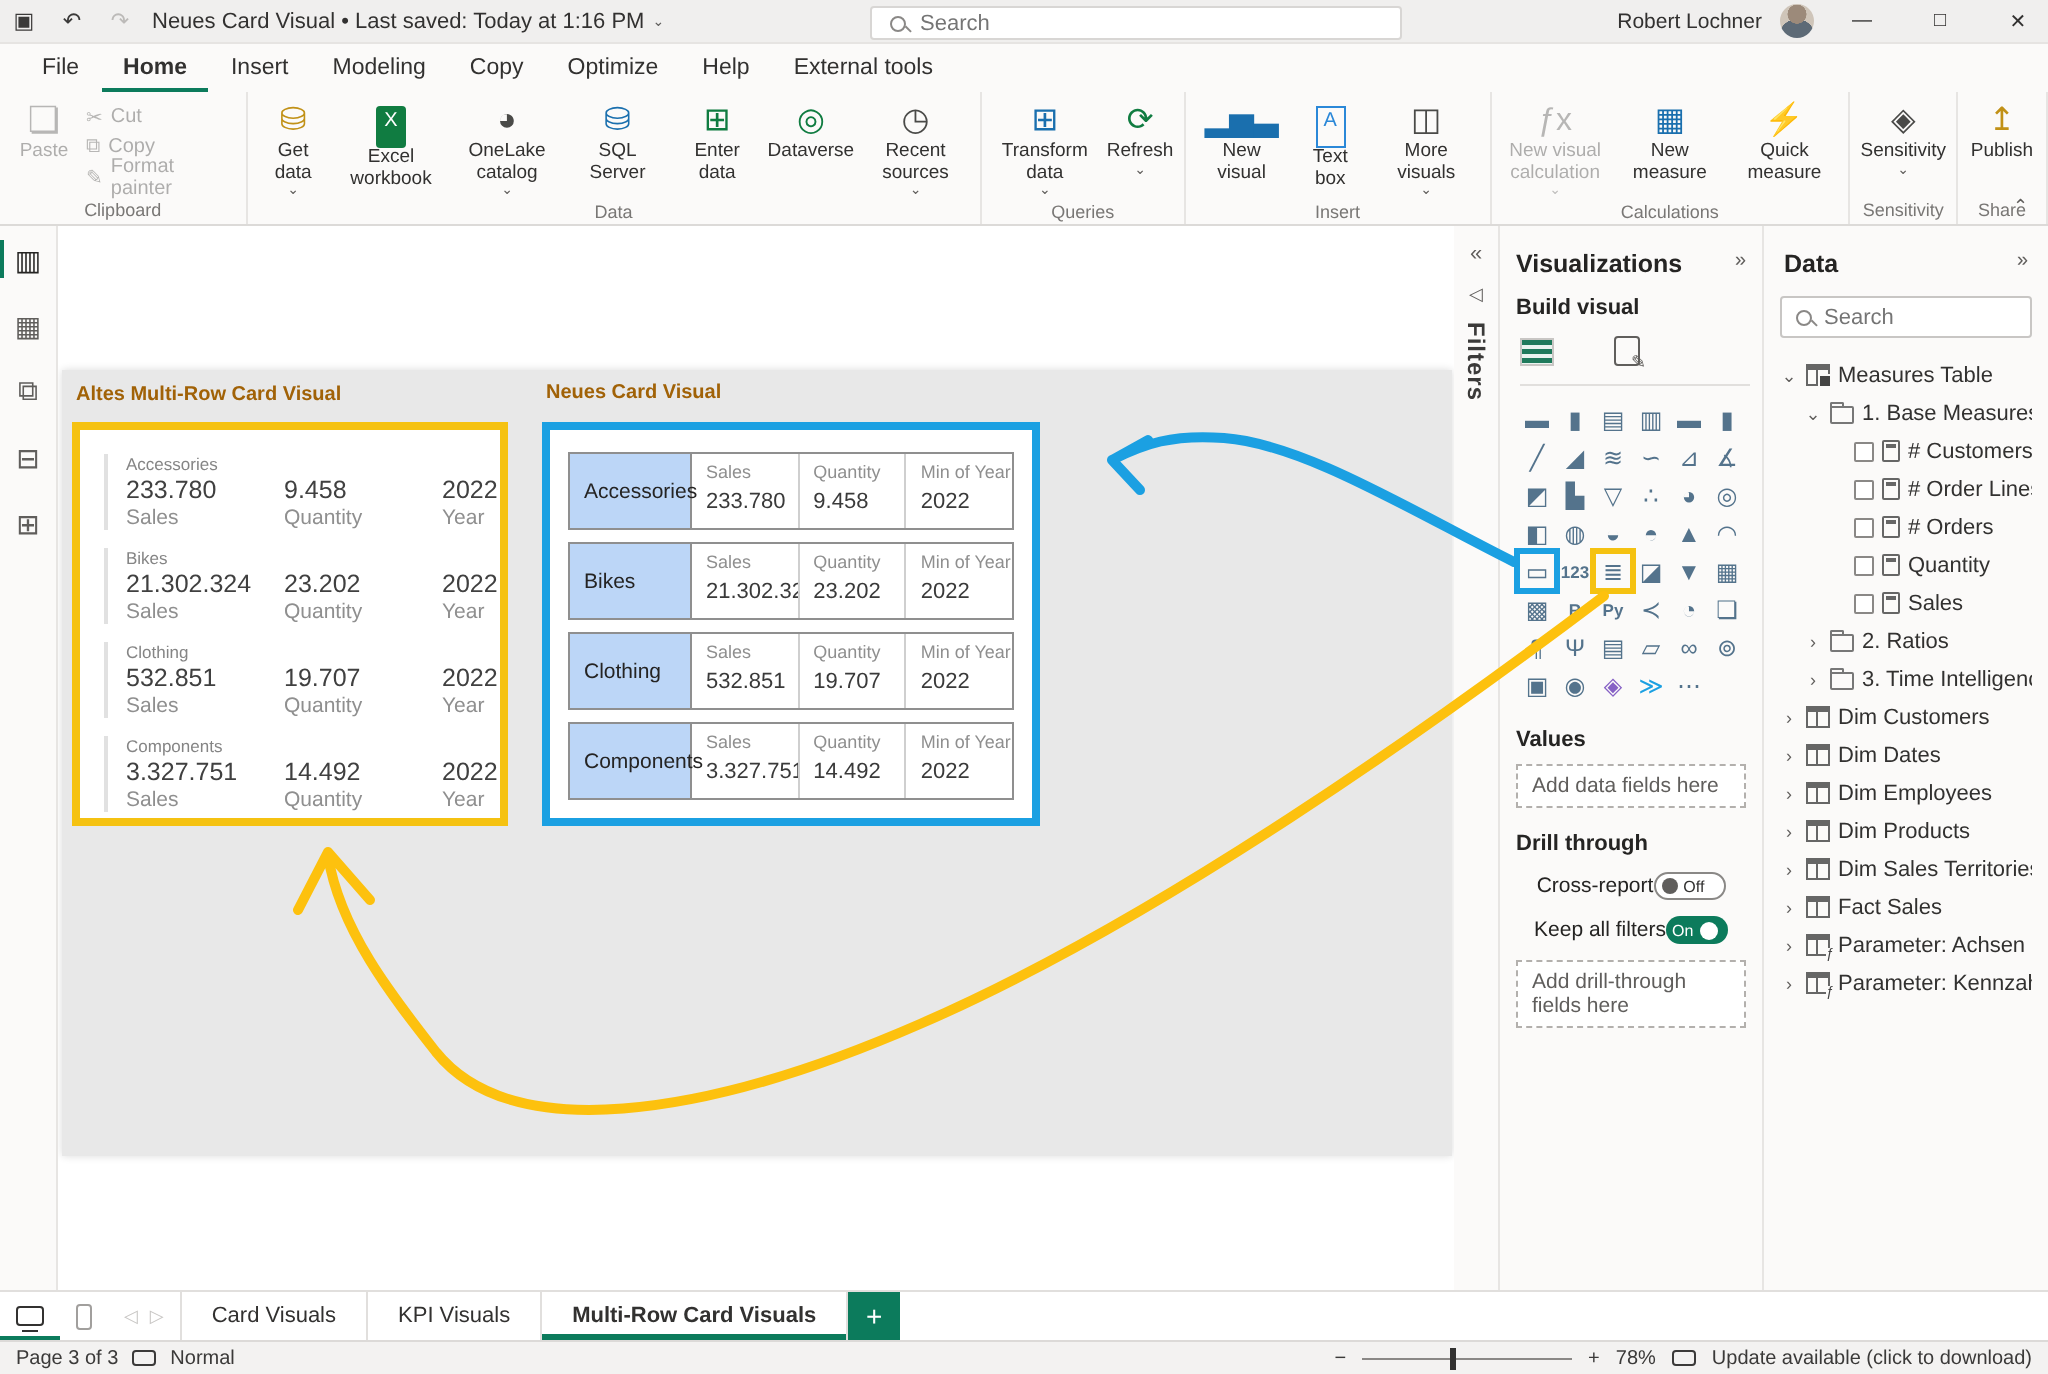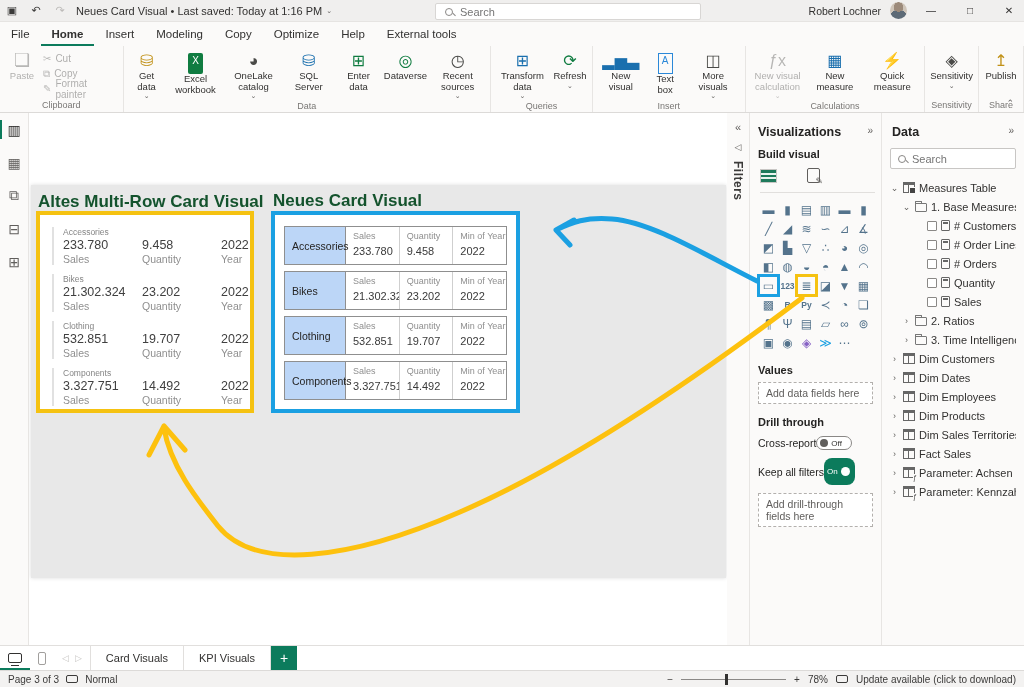--- a/index.html
+++ b/index.html
@@ -15,21 +15,21 @@
   .tb-search{position:absolute;left:435px;top:3px;width:266px;height:17px;background:#fff;border:1px solid #d8d6d4;border-radius:2px;display:flex;align-items:center;padding-left:9px;gap:7px;color:#8a8886}
   .tb-search input{border:0;outline:0;background:transparent;font:inherit;font-size:11px;color:#605e5c;width:210px}
   .i-search{width:8px;height:8px;border:1.3px solid #8a8886;border-radius:50%;position:relative;flex:none}
   .i-search::after{content:"";position:absolute;width:4px;height:1.3px;background:#8a8886;transform:rotate(45deg);right:-3.5px;bottom:-1px}
   .tb-right{margin-left:auto;display:flex;align-items:center;gap:9px}
   .tb-user{font-size:10.5px;color:#323130}
   .avatar{width:17px;height:17px;border-radius:50%;flex:none;background:radial-gradient(circle at 50% 30%,#9c8a7a 0 32%,transparent 33%),radial-gradient(circle at 50% 98%,#5d6a76 0 48%,transparent 49%),#cfc5b9}
   .winbtn{width:30px;height:22px;display:flex;align-items:center;justify-content:center;font-size:10px;color:#323130}
 
   
-  .menubar{position:absolute;top:22px;left:0;right:0;height:24px;background:#fbfaf9;display:flex;align-items:flex-end;font-size:11.5px;z-index:5}
+  .menubar{position:absolute;top:22px;left:0;right:0;height:24px;background:#fbfaf9;display:flex;align-items:flex-end;padding-left:10px;font-size:11.5px;z-index:5}
   .menu-item{padding:0 11px;height:24px;line-height:24px;color:#323130}
   .menu-item.active{font-weight:bold;box-shadow:inset 0 -2px 0 #0c7b5c}
   .share-btn{position:absolute;right:10px;top:2px;height:20px;background:#0c7b5c;color:#fff;border-radius:3px;display:flex;align-items:center;gap:5px;padding:0 9px;font-size:11px}
   .share-btn .dd{font-size:7px}
 
   
   .ribbon{position:absolute;top:46px;left:0;right:0;height:67px;background:#fbfaf9;border-bottom:1px solid #dcdad8;display:flex;z-index:5}
   .rgroup{display:flex;flex-direction:column;border-right:1px solid #e7e5e3;padding:3px 3px 0}
   .ritems{display:flex;flex:1;align-items:flex-start}
   .rgname{text-align:center;font-size:9px;color:#797775;height:13px;line-height:12px}
@@ -53,21 +53,21 @@
 
   
   .workspace{position:absolute;top:113px;left:0;right:0;bottom:42px;background:#fff}
   .rail{position:absolute;left:0;top:0;width:29px;bottom:0;background:#fbfaf9;border-right:1px solid #e7e5e3}
   .rail-item{height:33px;display:flex;align-items:center;justify-content:center;font-size:14px;color:#605e5c;position:relative}
   .rail-item.active::before{content:"";position:absolute;left:0;top:7px;bottom:7px;width:2px;background:#0c7b5c}
   .rail-item.active{color:#252423}
 
   .canvas{position:absolute;left:29px;right:297px;top:0;bottom:0;background:#fff;overflow:hidden}
   .page{position:absolute;left:2px;right:1px;top:72px;height:393px;background:#e8e8e8;box-shadow:0 0 4px rgba(0,0,0,.14)}
-  .visual-title{position:absolute;font-size:17px;font-weight:bold;color:#14532d}
+  .visual-title{position:absolute;font-size:10px;font-weight:bold;color:#a16207}
   .old-title{left:7px;top:7px}
   .new-title{left:242px;top:6px}
   .old-box{position:absolute;left:5px;top:26px;width:218px;height:202px;background:#fff;border:4px solid #f5c211;padding:12px 0 0 12px}
   .new-box{position:absolute;left:240px;top:26px;width:249px;height:202px;background:#fff;border:4px solid #1ba0e2;padding:11px 9px}
 
   .mrc-group{border-left:2px solid #e1e1e1;padding-left:9px;margin-bottom:9px}
   .mrc-cat{font-size:8.5px;color:#858585;margin-bottom:1px}
   .mrc-vals{display:flex}
   .mrc-val{width:79px}
   .mrc-val:last-child{width:auto}
@@ -101,24 +101,24 @@
   .g-format::after{content:"✎";position:absolute;right:-4px;bottom:-4px;font-size:9px;color:#605e5c}
   .vgrid{display:grid;grid-template-columns:repeat(6,19px);grid-auto-rows:19px;margin:7px 0 0 3px}
   .vicon{display:flex;align-items:center;justify-content:center;font-size:12px;color:#54738c}
   .vicon.txt-small{font-size:8.5px;font-weight:bold}
   .vicon.c-purple{color:#8661c5}
   .vicon.c-blue2{color:#1ba0e2}
   .vicon.hl-blue{outline:3px solid #1ba0e2;outline-offset:-1px}
   .vicon.hl-yellow{outline:3px solid #f5c211;outline-offset:-1px}
   .sec-h{font-weight:bold;margin:12px 2px 6px;font-size:11px}
   .add-box{border:1px dashed #b3b0ad;background:#fff;padding:4px 7px;font-size:10.5px;color:#605e5c;margin:0 2px}
-  .drill-row{display:flex;justify-content:flex-start;align-items:center;margin:8px 2px;font-size:10.5px;color:#252423}
+  .drill-row{display:flex;justify-content:center;align-items:center;margin:8px 2px;font-size:10.5px;color:#252423}
   .tog-off{width:36px;height:14px;border:1px solid #8a8886;border-radius:8px;display:flex;align-items:center;font-size:8px;color:#323130;padding:0 3px;gap:3px;background:#fff}
   .tog-off::before{content:"";width:8px;height:8px;border-radius:50%;background:#605e5c;flex:none}
-  .tog-on{width:31px;height:27px;background:#0c7b5c;border-radius:8px;color:#fff;display:flex;align-items:center;font-size:8px;padding:0 3px;gap:3px}
+  .tog-on{width:31px;height:14px;background:#0c7b5c;border-radius:8px;color:#fff;display:flex;align-items:center;font-size:8px;padding:0 3px;gap:3px}
   .tog-on::after{content:"";width:9px;height:9px;border-radius:50%;background:#fff;flex:none}
 
   
   .data-panel{left:882px;right:0;padding:12px 8px 0}
   .search-box{margin-top:9px;height:21px;border:1px solid #c8c6c4;background:#fff;display:flex;align-items:center;padding:0 7px;gap:6px;border-radius:2px;color:#8a8886}
   .search-box input{border:0;outline:0;background:transparent;font:inherit;font-size:11px;color:#605e5c;width:95px}
   .tree{margin-top:9px}
   .tree-row{display:flex;align-items:center;height:19px;gap:4px;white-space:nowrap;overflow:hidden;font-size:11px;color:#323130}
   .tree-row.lv1{padding-left:12px}
   .tree-row.lv2{padding-left:24px}
@@ -742,20 +742,21 @@
         <span class="icn-phone"></span>
       </span>
     <span class="pb-nav">
       <span>◁</span>
       <span>▷</span>
     </span>
     <span style="display:flex">
 
     <span class="ptab">Card Visuals</span>
         <span class="ptab">KPI Visuals</span>
+        <span class="ptab active">Multi-Row Card Visuals</span>
       </span>
     <span class="ptab-add">+</span>
   </div>
 
   <div class="statusbar">
     <span>Page 3 of 3</span>
     <span class="icn-fit"></span>
     <span>Normal</span>
     <span class="sb-right">
       <span>−</span>

